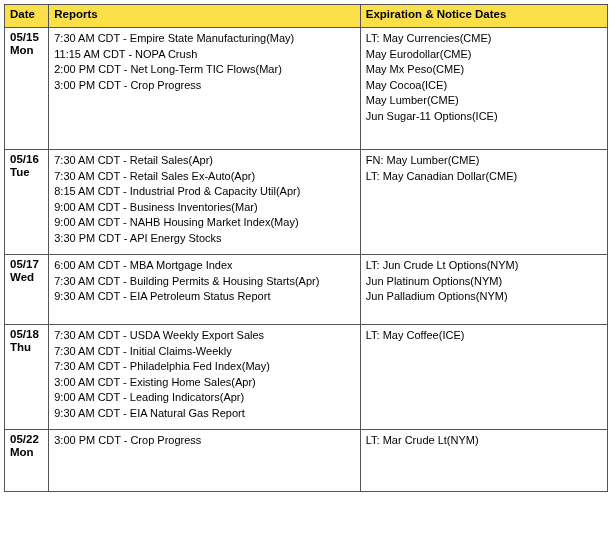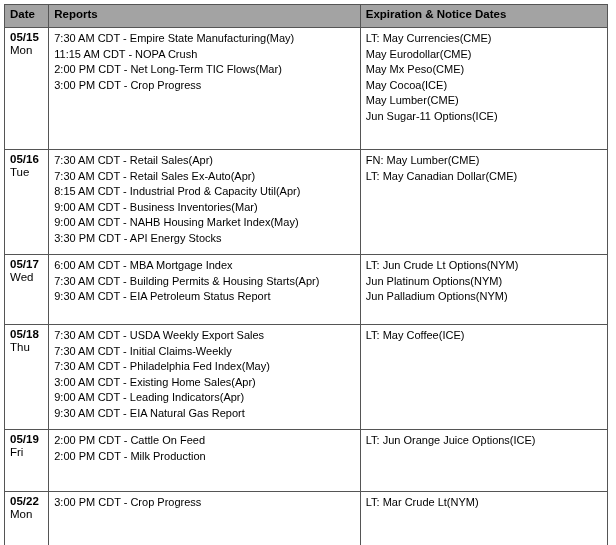--- a/index.html
+++ b/index.html
@@ -25,21 +25,21 @@
     table-layout: fixed;
     width: 604px;
     border: 1px solid #555555;
   }
   table.cal th, table.cal td {
     border: 1px solid #555555;
     vertical-align: top;
     padding: 3px 4px 3px 5px;
   }
   thead th {
-    background: #a3a3a3;
+    background: #fde047;
     font-weight: bold;
     font-size: 11.5px;
     text-align: left;
     padding-top: 4px;
     padding-bottom: 4px;
     height: 16px;
   }
   .col-date { width: 44px; }
   .col-reports { width: 310px; }
   .col-exp { width: 246px; }
@@ -48,21 +48,21 @@
     font-weight: bold;
     font-size: 11.5px;
     text-align: left;
     vertical-align: middle;
     padding-left: 5px;
     line-height: 13px;
     white-space: nowrap;
     border-radius: 17px;
   }
   td.date-cell .dow {
-    font-weight: normal;
+    font-weight: bold;
   }
   .lines div {
     line-height: 15.5px;
     white-space: nowrap;
     overflow: hidden;
   }
   .lines {
     font-size: 11px;
   }
   td.reports-cell, td.exp-cell {
@@ -169,37 +169,20 @@
             </div>
           </td>
           <td class="exp-cell">
             <div class="lines">
               <div>LT: May Coffee(ICE)</div>
             </div>
           </td>
         </tr>
         <tr style="height: 62px;">
           <td class="date-cell">
-            <div>05/19</div>
-            <div class="dow">Fri</div>
-          </td>
-          <td class="reports-cell">
-            <div class="lines">
-              <div>2:00 PM CDT - Cattle On Feed</div>
-              <div>2:00 PM CDT - Milk Production</div>
-            </div>
-          </td>
-          <td class="exp-cell">
-            <div class="lines">
-              <div>LT: Jun Orange Juice Options(ICE)</div>
-            </div>
-          </td>
-        </tr>
-        <tr style="height: 62px;">
-          <td class="date-cell">
             <div>05/22</div>
             <div class="dow">Mon</div>
           </td>
           <td class="reports-cell">
             <div class="lines">
               <div>3:00 PM CDT - Crop Progress</div>
             </div>
           </td>
           <td class="exp-cell">
             <div class="lines">

